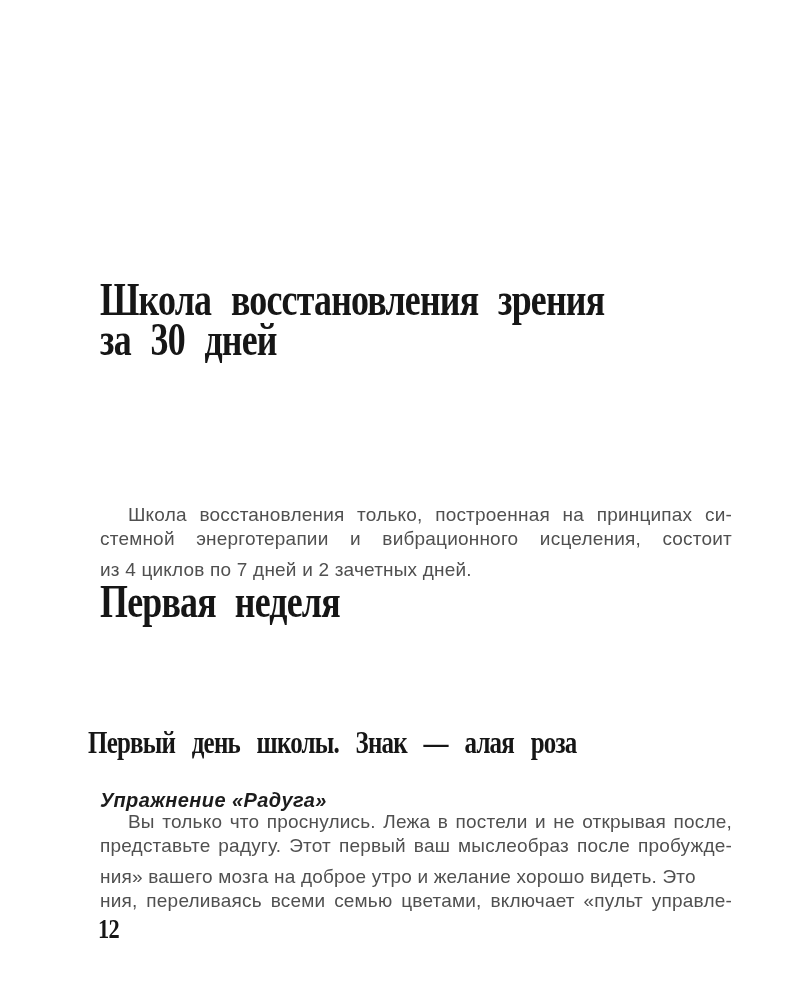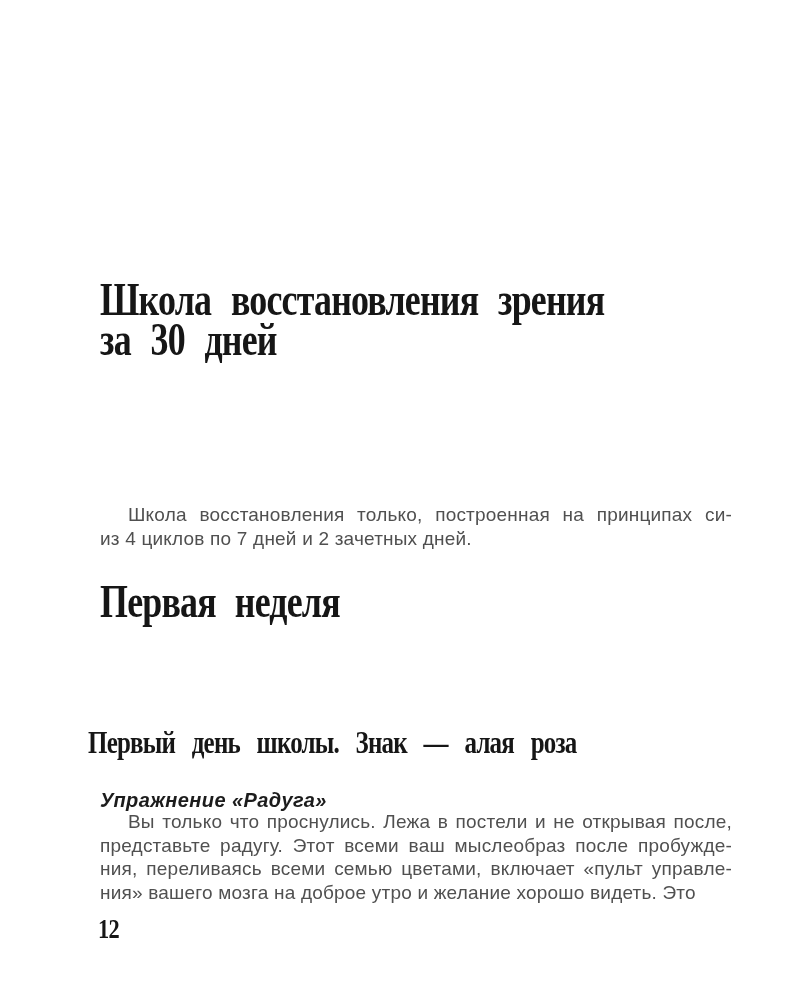--- a/index.html
+++ b/index.html
@@ -45,21 +45,21 @@
     left: 100px;
     top: 503px;
     width: 632px;
     font-size: 19px;
     line-height: 23.5px;
     color: #505050;
     letter-spacing: 0.2px;
   }
   .jline { text-align: justify; text-align-last: justify; }
   .jline.first { text-indent: 28px; }
-  .jline.last { text-align-last: left; }
+  .jline.last { text-align-last: left; margin-top: 8px; }
 
   .week-heading {
     position: absolute;
     left: 100px;
     top: 582px;
     font-size: 46px;
     line-height: 40px;
     word-spacing: 0.30em;
   }
 
@@ -122,38 +122,39 @@
 
 <div class="page">
 
   <h1 class="chapter-title serif-head">
     <span class="line-wrap"><span class="condense">Школа восстановления зрения</span></span>
     <span class="line-wrap"><span class="condense">за 30 дней</span></span>
   </h1>
 
   <div class="intro-paragraph">
     <div class="jline first">Школа восстановления только, построенная на принципах си-</div>
+    <div class="jline">стемной энерготерапии и вибрационного исцеления, состоит</div>
     <div class="jline last">из 4 циклов по 7 дней и 2 зачетных дней.</div>
   </div>
 
   <h2 class="week-heading serif-head">
     <span class="condense">Первая неделя</span>
   </h2>
 
 
   <h3 class="day-heading serif-head">
     <span class="condense">Первый день школы. Знак — алая роза</span>
   </h3>
 
   <div class="exercise-heading">Упражнение «Радуга»</div>
 
   <div class="body-paragraph">
     <div class="jline first">Вы только что проснулись. Лежа в постели и не открывая после,</div>
-    <div class="jline">представьте радугу. Этот всеми ваш мыслеобраз после пробужде-</div>
+    <div class="jline">представьте радугу. Этот первый ваш мыслеобраз после пробужде-</div>
+    <div class="jline last">ния» вашего мозга на доброе утро и желание хорошо видеть. Это</div>
     <div class="jline">ния, переливаясь всеми семью цветами, включает «пульт управле-</div>
-    <div class="jline last">ния» вашего мозга на доброе утро и желание хорошо видеть. Это</div>
   </div>
 
   <div class="page-number serif-head">
     <span class="condense">12</span>
   </div>
 
 </div>
 
 </body></html>

